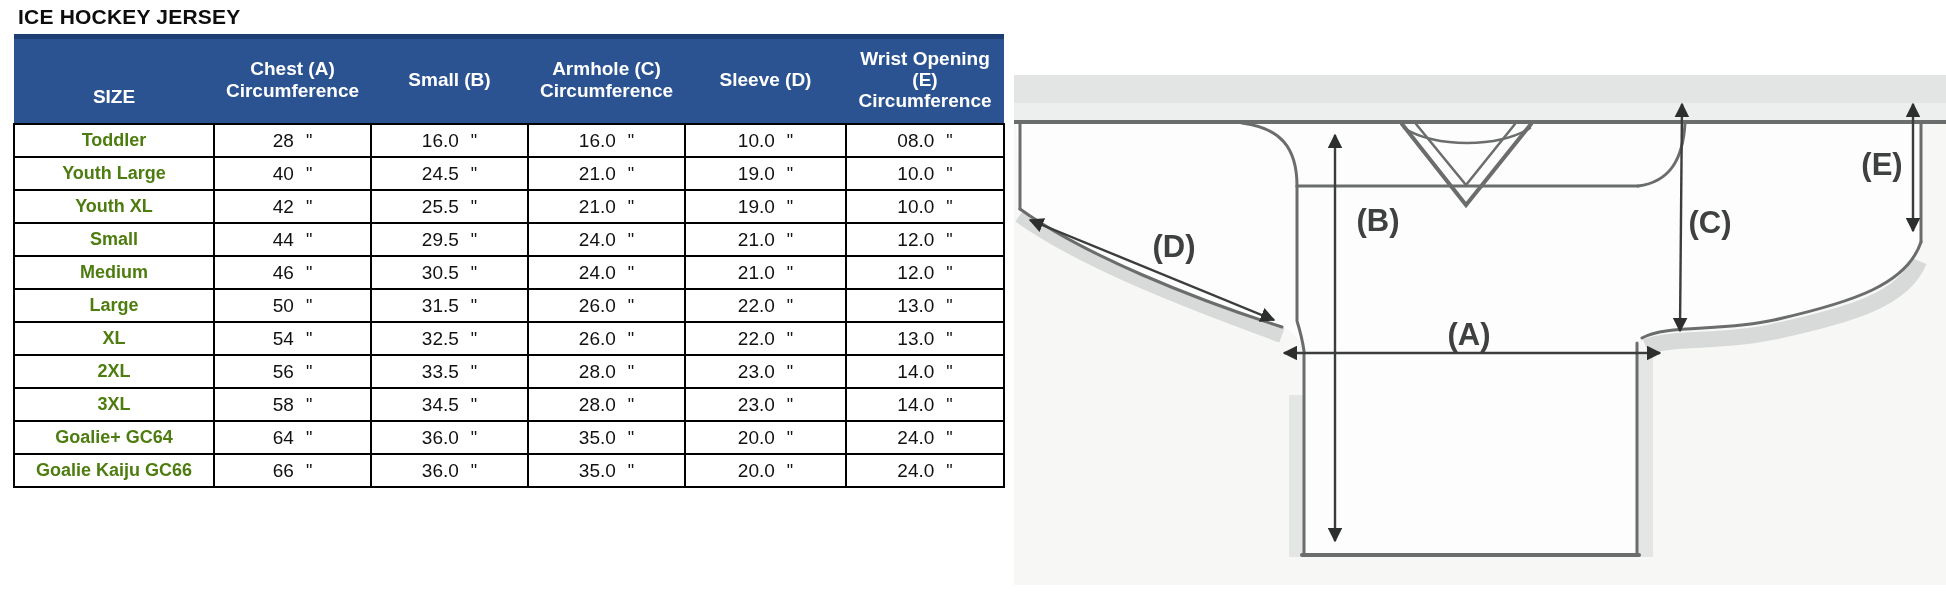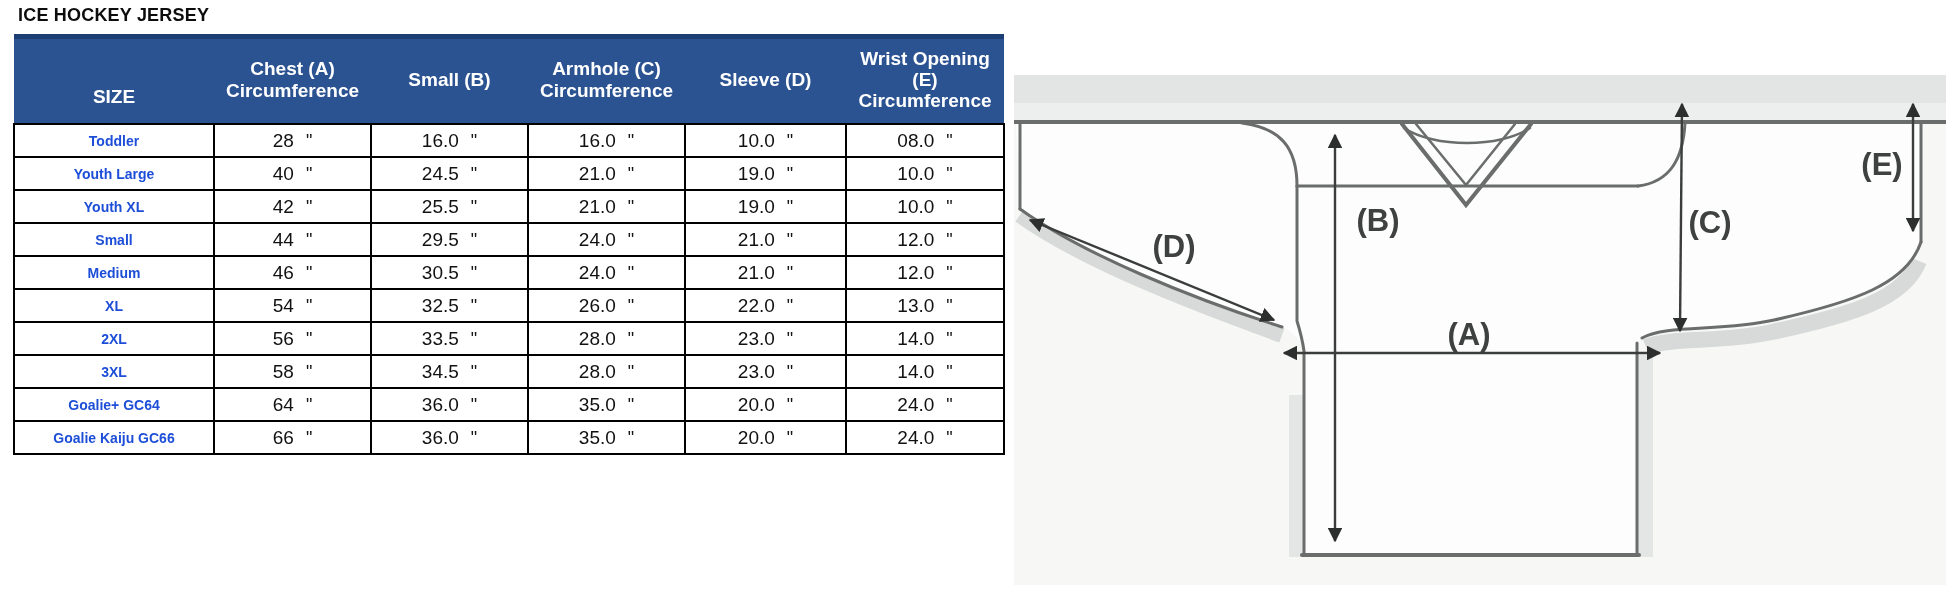--- a/index.html
+++ b/index.html
@@ -3,21 +3,21 @@
 <meta charset="utf-8">
 <style>
   html,body{margin:0;padding:0;background:#ffffff;}
   body{
     width:1946px;height:608px;position:relative;overflow:hidden;
     font-family:"Liberation Sans","DejaVu Sans",sans-serif;
     -webkit-font-smoothing:antialiased;
   }
   .page-title{
     position:absolute;left:18px;top:5px;
-    font-size:18px;font-weight:bold;color:#0d0d0d;letter-spacing:.2px;
+    font-size:21px;font-weight:bold;color:#0d0d0d;letter-spacing:.2px;
   }
   .size-table-wrap{position:absolute;left:13px;top:34px;}
   table.size-table{
     border-collapse:collapse;table-layout:fixed;width:990px;
   }
   col.c0{width:200px;}col.c1{width:157px;}col.c2{width:157px;}
   col.c3{width:157px;}col.c4{width:161px;}col.c5{width:158px;}
   thead th{
     background:#2b5391;
     border-top:5px solid #1c3e73;
@@ -25,21 +25,21 @@
     text-align:center;vertical-align:middle;
     height:66px;padding:2px 4px 5px 4px;
     white-space:pre-line;border-left:none;border-right:none;
   }
   thead th[data-key="size"]{vertical-align:bottom;padding-bottom:16px;}
   tbody td{
     border:2px solid #000000;height:31px;padding:0;
     text-align:center;vertical-align:middle;
     font-size:19px;color:#111111;background:#ffffff;
   }
-  tbody td.size-cell{font-weight:bold;font-size:14px;color:#1d4ed8;}
+  tbody td.size-cell{font-weight:bold;font-size:18px;color:#4d7c0f;}
   tbody td .u{display:inline-block;margin-left:12px;font-size:18px;color:#161616;}
   tbody td .v{display:inline-block;}
   
   .photo{
     position:absolute;left:1014px;top:75px;width:932px;height:510px;
     background:#f7f8f6;
   }
   .photo svg{display:block;}
   .diag-label{
     font-family:"Liberation Sans","DejaVu Sans",sans-serif;
@@ -110,20 +110,28 @@
         </tr>
         <tr>
           <td class="size-cell">Medium</td>
           <td><span class="v">46</span><span class="u">"</span></td>
           <td><span class="v">30.5</span><span class="u">"</span></td>
           <td><span class="v">24.0</span><span class="u">"</span></td>
           <td><span class="v">21.0</span><span class="u">"</span></td>
           <td><span class="v">12.0</span><span class="u">"</span></td>
         </tr>
         <tr>
+          <td class="size-cell">Large</td>
+          <td><span class="v">50</span><span class="u">"</span></td>
+          <td><span class="v">31.5</span><span class="u">"</span></td>
+          <td><span class="v">26.0</span><span class="u">"</span></td>
+          <td><span class="v">22.0</span><span class="u">"</span></td>
+          <td><span class="v">13.0</span><span class="u">"</span></td>
+        </tr>
+        <tr>
           <td class="size-cell">XL</td>
           <td><span class="v">54</span><span class="u">"</span></td>
           <td><span class="v">32.5</span><span class="u">"</span></td>
           <td><span class="v">26.0</span><span class="u">"</span></td>
           <td><span class="v">22.0</span><span class="u">"</span></td>
           <td><span class="v">13.0</span><span class="u">"</span></td>
         </tr>
         <tr>
           <td class="size-cell">2XL</td>
           <td><span class="v">56</span><span class="u">"</span></td>

